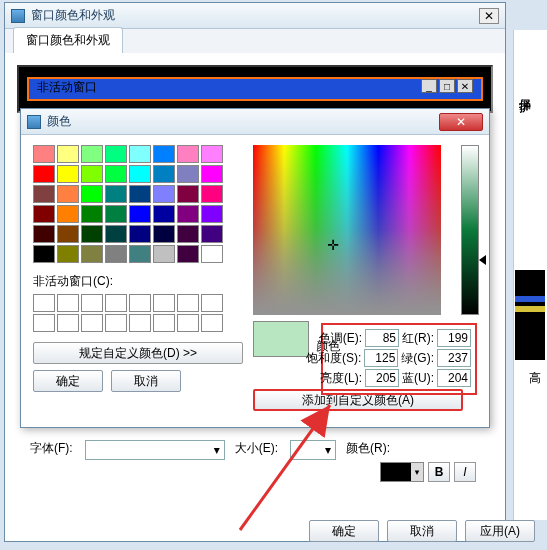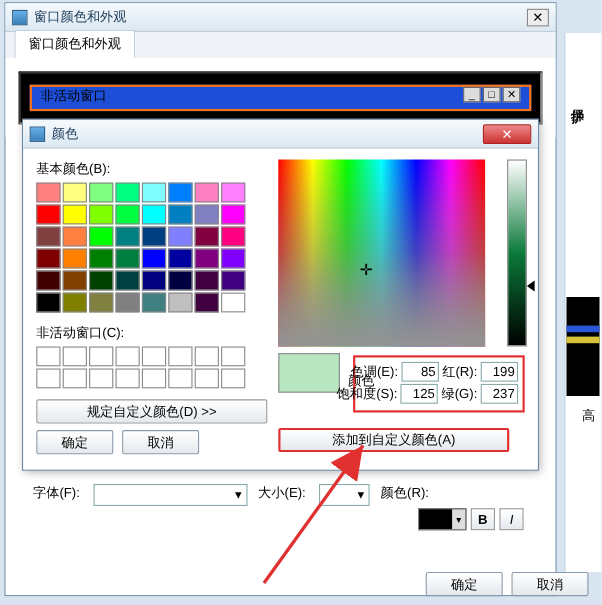--- a/index.html
+++ b/index.html
@@ -99,21 +99,20 @@
 </div>
 
 <div class="win" id="colordlg">
   <div class="titlebar">
     <span class="ico"></span>
     <span class="ttl">颜色</span>
     <span class="close-x">✕</span>
   </div>
   <div class="body">
     <div class="leftcol">
-      <div class="lbl">基本颜色(B):</div>
       <div class="swatch-grid" id="basicgrid">
           <div class="sw" style="background: rgb(255, 128, 128);"></div>
           <div class="sw" style="background: rgb(255, 255, 128);"></div>
           <div class="sw" style="background: rgb(128, 255, 128);"></div>
           <div class="sw" style="background: rgb(0, 255, 128);"></div>
           <div class="sw" style="background: rgb(128, 255, 255);"></div>
           <div class="sw" style="background: rgb(0, 128, 255);"></div>
           <div class="sw" style="background: rgb(255, 128, 192);"></div>
           <div class="sw" style="background: rgb(255, 128, 255);"></div>
           <div class="sw" style="background: rgb(255, 0, 0);"></div>
@@ -197,20 +196,26 @@
           <input value="85" style="">
           <label>红(R):</label>
           <input value="199" style="">
         </div>
         <div class="hsv-row">
           <label>饱和度(S):</label>
           <input value="125" style="">
           <label>绿(G):</label>
           <input value="237" style="">
         </div>
+        <div class="hsv-row">
+          <label>亮度(L):</label>
+          <input value="205" style="">
+          <label>蓝(U):</label>
+          <input value="204" style="">
+        </div>
       </div>
       <button class="widebtn addbtn highlight">添加到自定义颜色(A)</button>
     </div>
   </div>
 </div>
 
 <div class="formrow">
   <span class="lab">字体(F):</span>
   <div class="combo" style="min-width:140px">
       <span class="dd">▾</span>
@@ -225,20 +230,21 @@
   <div class="col-btn">
       <span class="dd">▾</span>
     </div>
   <button class="sqbtn" style="font-weight:bold">B</button>
   <button class="sqbtn" style="font-style:italic">I</button>
 </div>
 
 <div class="finals">
   <button class="btn">确定</button>
   <button class="btn">取消</button>
+  <button class="btn">应用(A)</button>
 </div>
 
 <svg class="arrow-svg" width="547" height="550">
   <defs>
       <marker id="ah" markerWidth="12" markerHeight="12" refX="10" refY="5" orient="auto">
     <path d="M0,0 L10,5 L0,10 z" fill="#e03030"></path>
       </marker>
     </defs>
   <line x1="240" y1="530" x2="330" y2="405" stroke="#e03030" stroke-width="3" marker-end="url(#ah)"></line>
 </svg>

